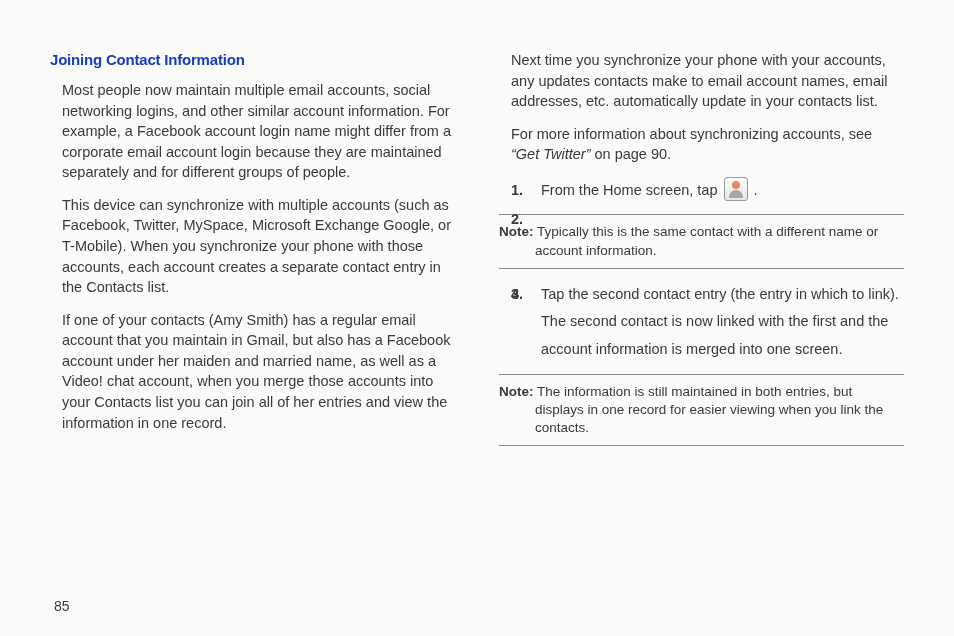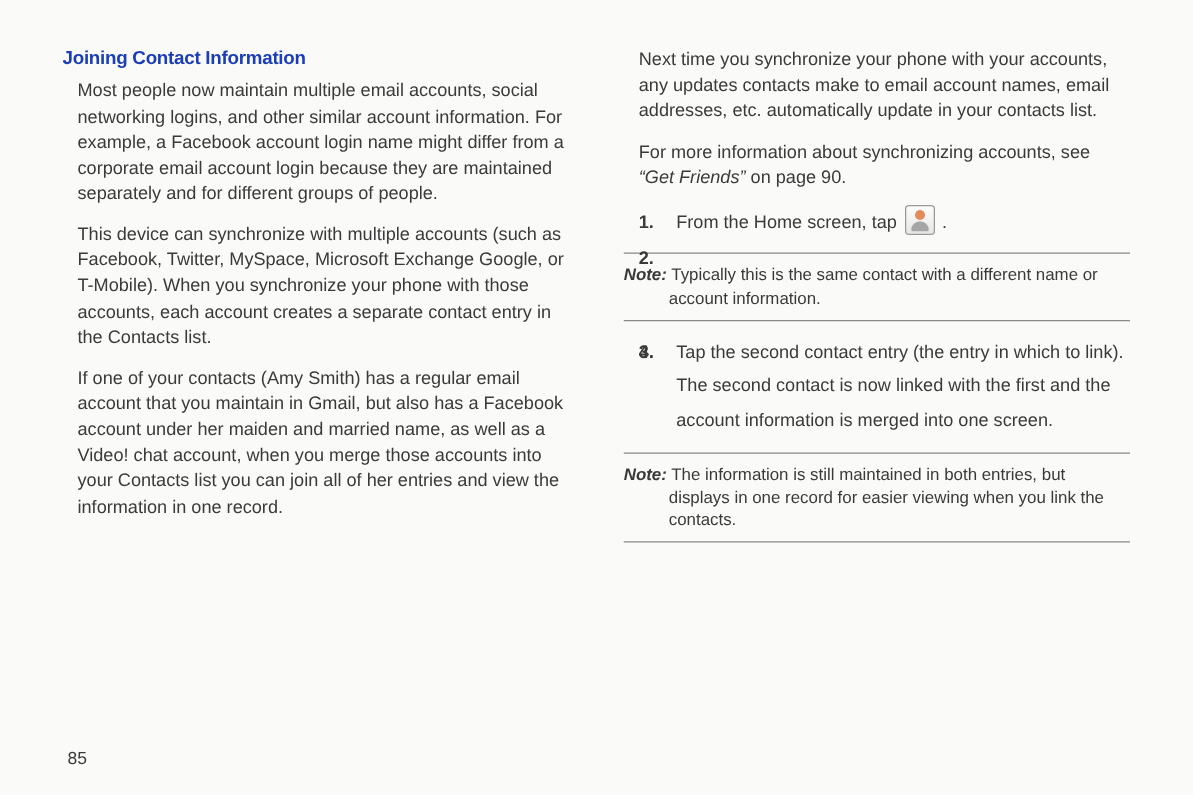--- a/index.html
+++ b/index.html
@@ -8,36 +8,37 @@
     height: 636px;
     background: #fafaf8;
     font-family: Arial, Helvetica, sans-serif;
     color: #3a3a3a;
     padding: 38px 50px 20px 50px;
     position: relative;
   }
   .columns {
     display: flex;
     gap: 44px;
+    align-items: center;
   }
   .col {
     flex: 1;
     min-width: 0;
   }
   .section-heading {
     color: #1a3db8;
     font-weight: bold;
     font-size: 15px;
     margin-bottom: 8px;
     letter-spacing: -0.2px;
   }
   .para {
     font-size: 14.5px;
     line-height: 1.42;
-    margin: 0 0 12px 12px;
+    margin: 12px 0 12px 12px;
     color: #3a3a3a;
     font-stretch: condensed;
   }
   .para.ital-part .ital { font-style: italic; }
   ol.steps {
     list-style: none;
     margin: 0 0 10px 12px;
     padding: 0;
   }
   ol.steps li {
@@ -105,21 +106,21 @@
   }
   .note-block {
     border-top: 1px solid #888;
     border-bottom: 1px solid #888;
     padding: 8px 0 8px 0;
     margin: 8px 0 12px 0;
     font-size: 13.5px;
     line-height: 1.35;
     color: #3a3a3a;
   }
-  .note-block .note-label { font-weight: bold; font-style: italic; }
+  .note-block .note-label { font-weight: bold; }
   .note-block .note-body-wrap {
     display: block;
     padding-left: 36px;
     text-indent: -36px;
   }
   .bold { font-weight: bold; }
   .page-number {
     position: absolute;
     left: 54px;
     bottom: 22px;
@@ -135,21 +136,21 @@
   <div class="col">
     <h3 class="section-heading">Joining Contact Information</h3>
     <p class="para">Most people now maintain multiple email accounts, social networking logins, and other similar account information. For example, a Facebook account login name might differ from a corporate email account login because they are maintained separately and for different groups of people.</p>
     <p class="para">This device can synchronize with multiple accounts (such as Facebook, Twitter, MySpace, Microsoft Exchange Google, or T-Mobile). When you synchronize your phone with those accounts, each account creates a separate contact entry in the Contacts list.</p>
     <p class="para">If one of your contacts (Amy Smith) has a regular email account that you maintain in Gmail, but also has a Facebook account under her maiden and married name, as well as a Video! chat account, when you merge those accounts into your Contacts list you can join all of her entries and view the information in one record.</p>
   </div>
 
   <div class="col">
     <p class="para">Next time you synchronize your phone with your accounts, any updates contacts make to email account names, email addresses, etc. automatically update in your contacts list.</p>
     <p class="para ital-part">
-      <span>For more information about synchronizing accounts, see </span><span class="ital">“Get Friends”</span><span> on page 90.</span>
+      <span>For more information about synchronizing accounts, see </span><span class="ital">“Get Twitter”</span><span> on page 90.</span>
     </p>
 
     <ol class="steps">
       <li>
         <span class="num">1.</span>
         <span class="step-text">
           <span>From the Home screen, tap </span>
           <span class="inline-icon contact-icon"></span>
           <span> .</span>
         </span>

